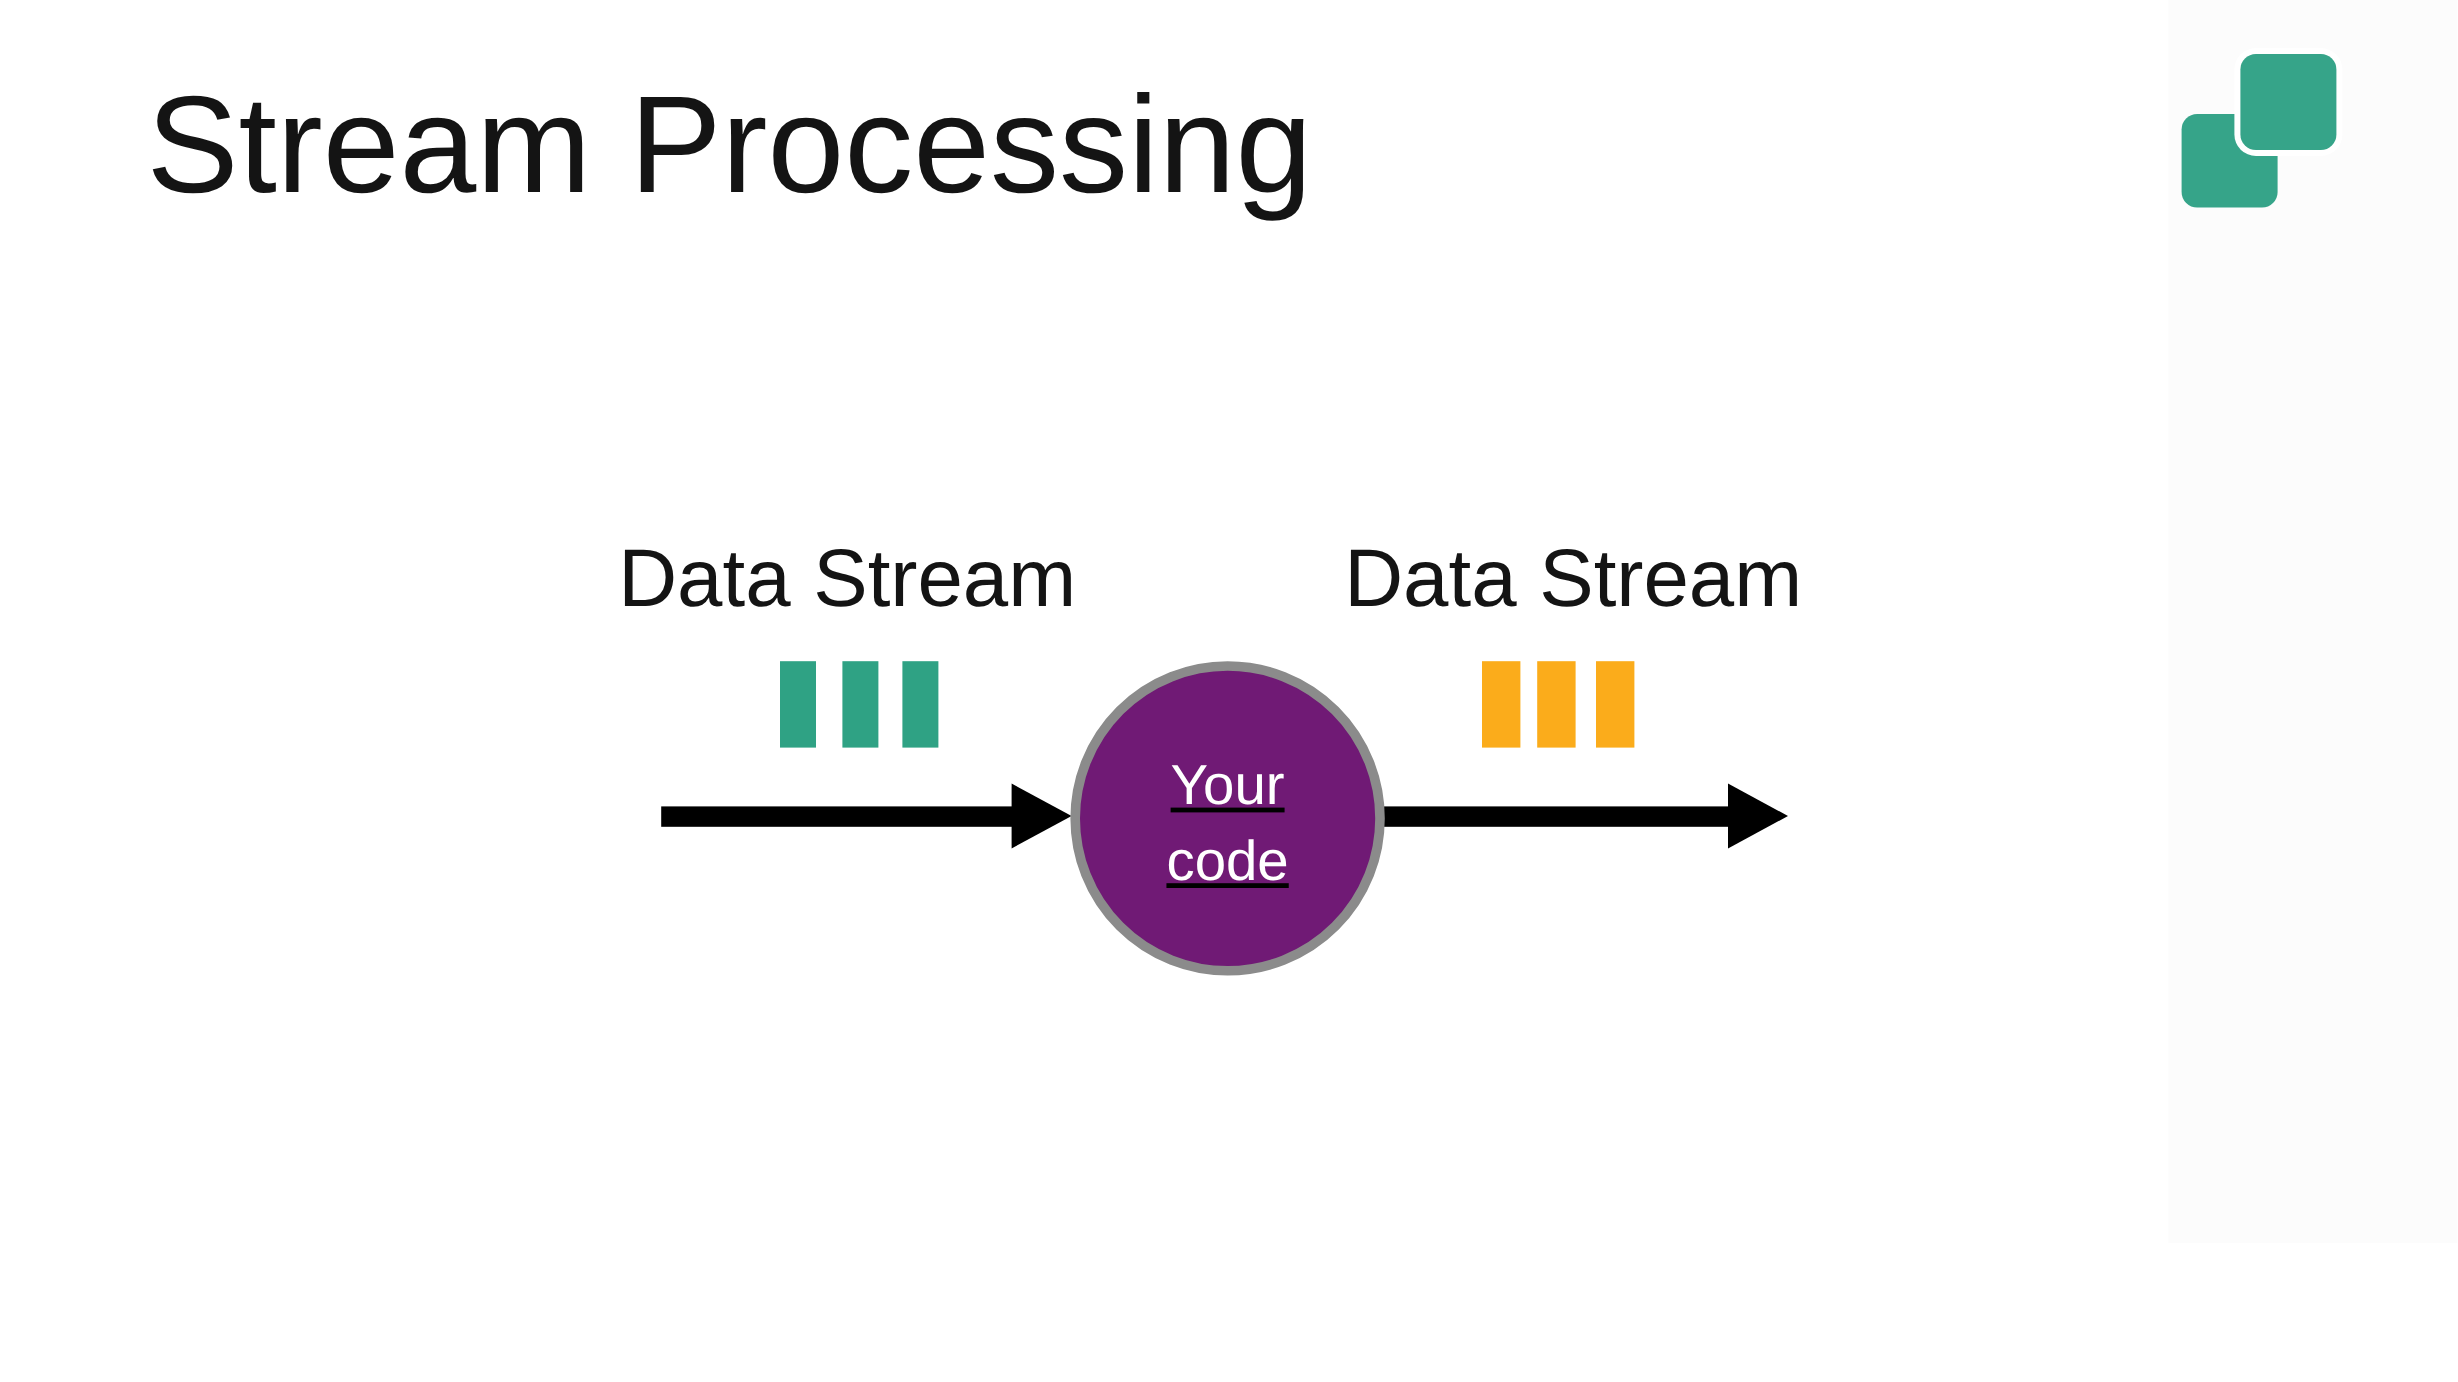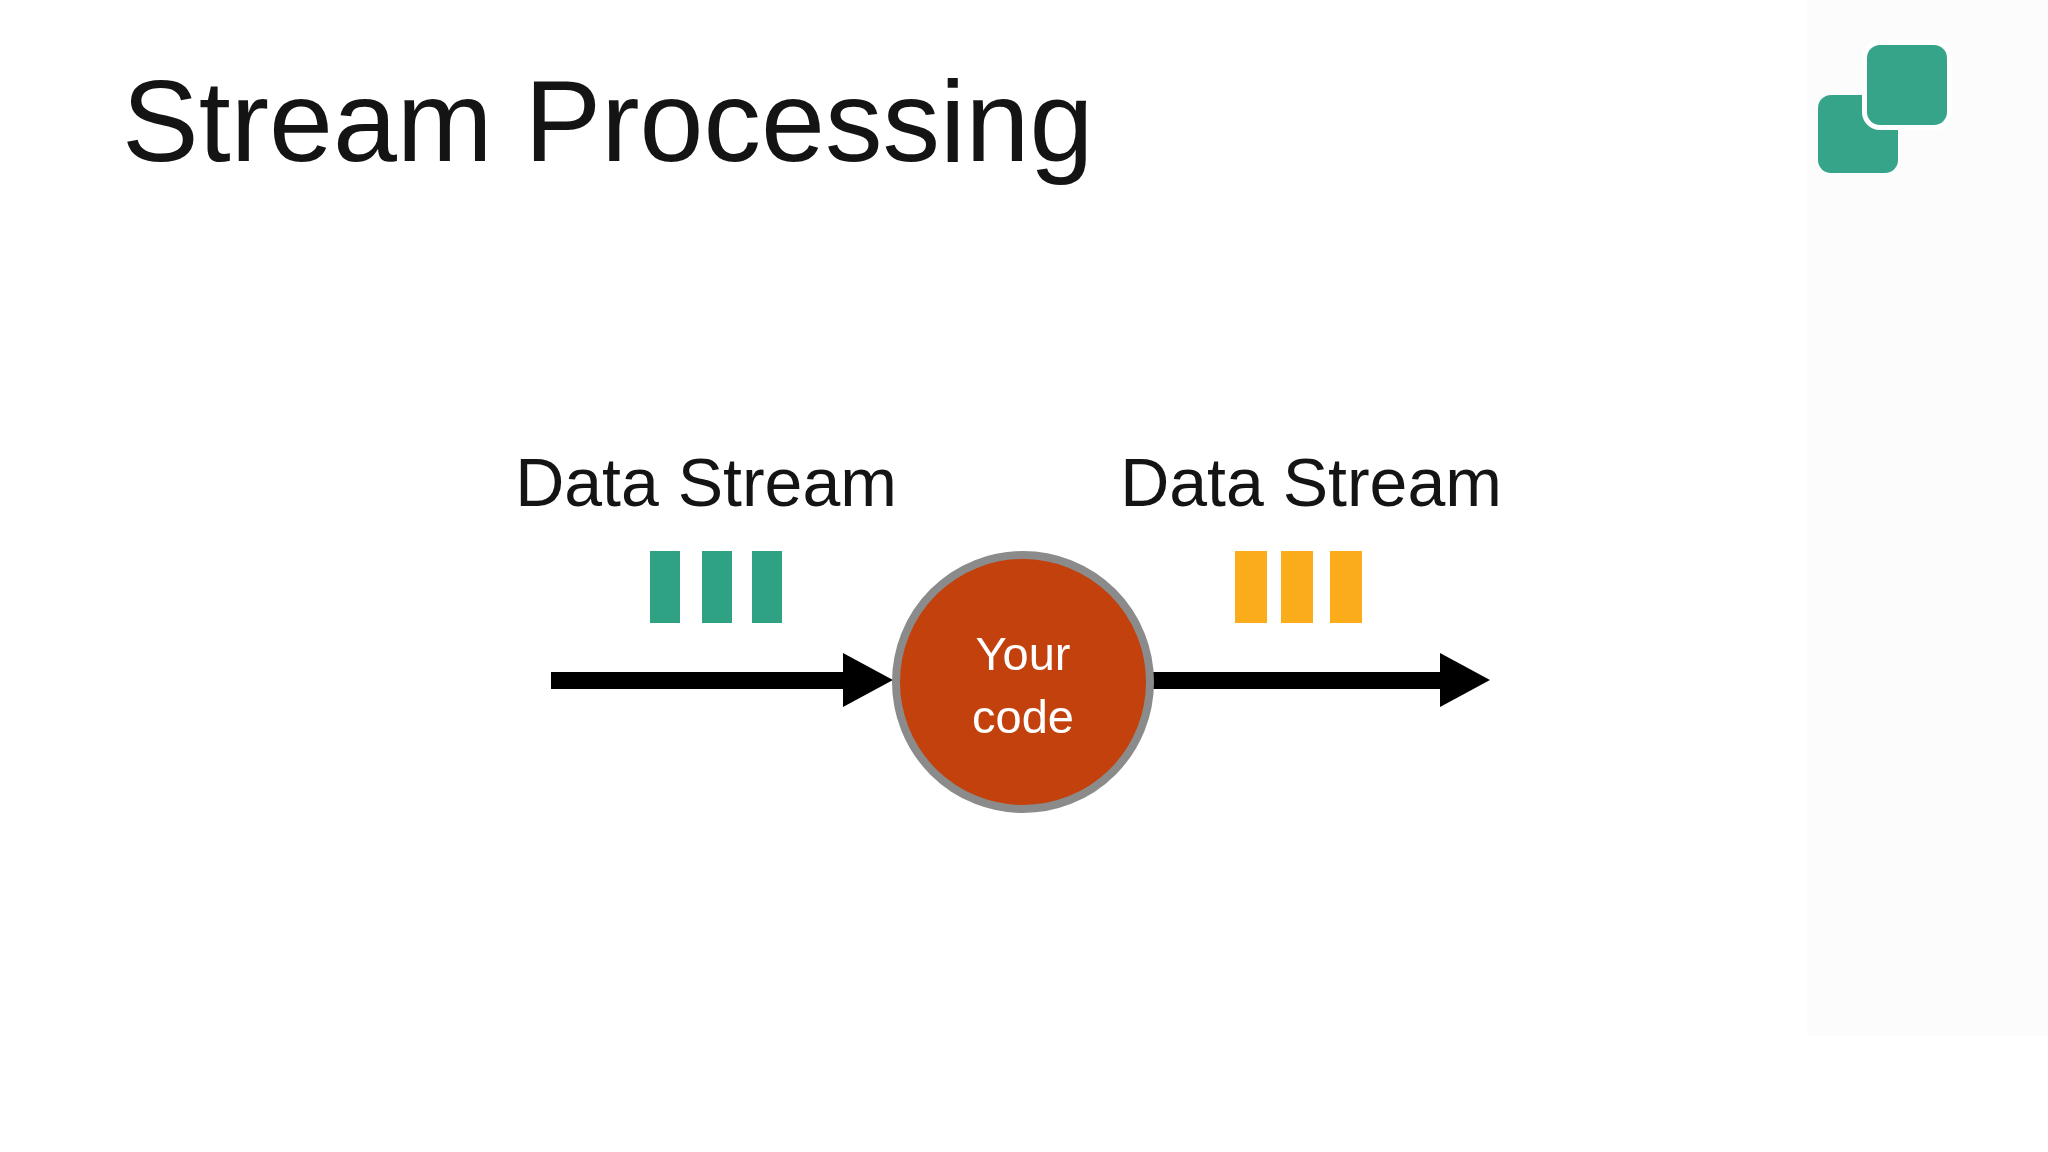--- a/index.html
+++ b/index.html
@@ -145,19 +145,19 @@
   <div class="stream-bar bar-out-1" style="background-color: rgb(251, 172, 27);"></div>
   <div class="stream-bar bar-out-2" style="background-color: rgb(251, 172, 27);"></div>
   <div class="stream-bar bar-out-3" style="background-color: rgb(251, 172, 27);"></div>
 
   <div class="arrow-shaft left" style="background-color: rgb(0, 0, 0);"></div>
   <div class="arrow-head left" style="border-left-color: rgb(0, 0, 0);"></div>
 
   <div class="arrow-shaft right" style="background-color: rgb(0, 0, 0);"></div>
   <div class="arrow-head right" style="border-left-color: rgb(0, 0, 0);"></div>
 
-  <div class="code-node" style="background-color: #c2410c; border-color: rgb(139, 139, 139);">
+  <div class="code-node" style="background-color: #701a75; border-color: rgb(139, 139, 139); text-decoration: underline;">
     <div class="code-node-label" style="color: rgb(255, 255, 255);">Your code</div>
   </div>
 
   <div class="page-number">6</div>
 
 </div>
 
 </body></html>

